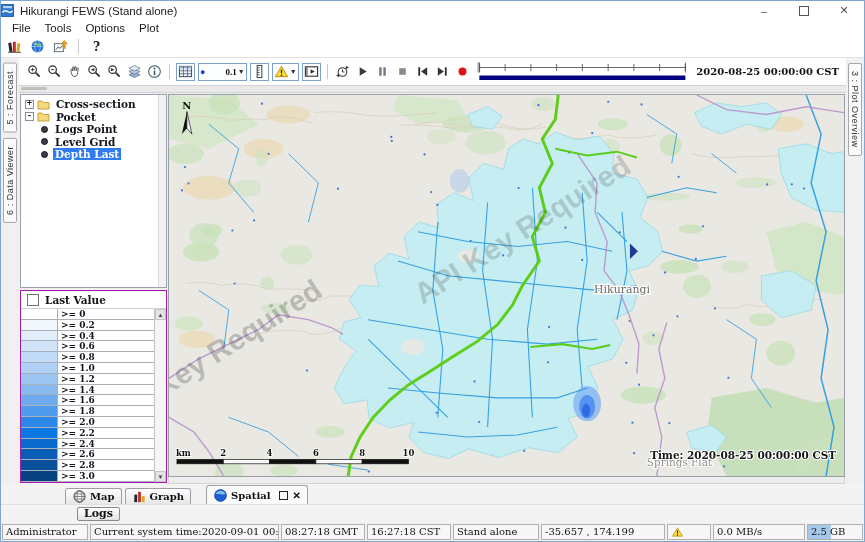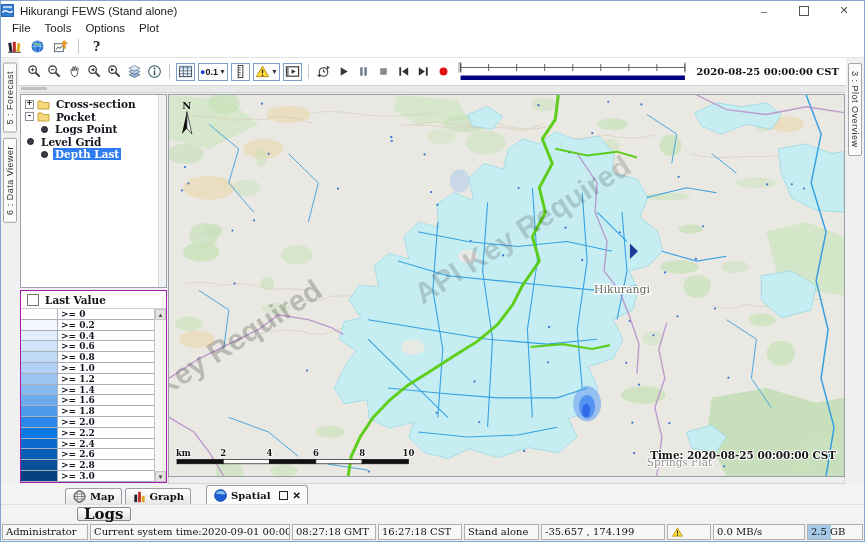--- a/index.html
+++ b/index.html
@@ -14,21 +14,21 @@
   
   .menubar{height:16px;flex:0 0 auto;display:flex;align-items:center;padding-left:4px;font-size:11.5px;color:#1c1c1c;background:#fff;}
   .menu-item{padding:1px 7px;}
   
   .toolbar{height:21px;flex:0 0 auto;display:flex;align-items:center;gap:6px;padding-left:5px;background:#fff;border-bottom:1px solid #e3e3e3;}
   .icon-btn{height:18px;min-width:17px;display:flex;align-items:center;justify-content:center;box-sizing:border-box;}
   .icon-btn.boxed{border:1px solid #7da0c8;background:#fdfeff;padding:0 1px;}
   .caret{font-size:7px;color:#333;margin-left:1px;}
   .tsep{width:1px;height:15px;background:#c9c9c9;margin:0 3px;flex:0 0 auto;}
   .decimal-dot{color:#1a3fd0;font-size:9px;font-weight:bold;}
-  .decimal-label{font-size:9px;font-weight:bold;color:#111;font-family:Liberation Sans, sans-serif;}
+  .decimal-label{font-size:9px;font-weight:bold;color:#111;font-family:Liberation Serif, serif;margin-left:20px;}
   
   .content{flex:1;display:flex;min-height:0;background:#f0f0f0;}
   .side-strip{width:18px;flex:0 0 auto;background:#f0f0f0;display:flex;flex-direction:column;align-items:center;padding-top:5px;gap:5px;}
   .v-tab{writing-mode:vertical-rl;font-size:9px;color:#333;background:#fbfbfb;border:1px solid #a6a6a6;border-radius:2px;padding:7px 1px;letter-spacing:.5px;}
   .side-strip.left .v-tab{transform:rotate(180deg);}
   .spatial-panel{flex:1;display:flex;flex-direction:column;min-width:0;background:#fff;}
   .sp-toolbar{height:27px;flex:0 0 auto;display:flex;align-items:center;gap:3px;padding:0 4px 0 7px;background:#fff;}
   .timeline{flex:1;height:20px;min-width:120px;margin:0 3px;}
   .timeline svg{width:100%;height:100%;}
   .sp-date{font-family:"DejaVu Serif",serif;font-size:10px;font-weight:600;color:#111;white-space:nowrap;padding:0 3px;}
@@ -63,25 +63,25 @@
   .map-view{flex:1;min-height:0;position:relative;border:1px solid #9aa0a8;background:#e9e8e2;}
   .map-view > svg{position:absolute;inset:0;width:100%;height:100%;}
   .map-hscroll{height:6px;flex:0 0 auto;background:#ededed;border:1px solid #d4d4d4;border-top:0;}
   
   .bottom-tabs{height:20px;flex:0 0 auto;display:flex;align-items:flex-end;gap:3px;padding-left:64px;background:#f3f3f3;}
   .btab{display:flex;align-items:center;gap:3px;height:15px;padding:0 6px;border:1px solid #9aa0a8;border-bottom:0;border-radius:3px 3px 0 0;background:linear-gradient(#fefefe,#e7e7e7);font-family:"DejaVu Serif",serif;font-size:10px;font-weight:600;color:#111;}
   .btab.active{height:18px;background:#fbfbfb;margin-left:12px;}
   .tab-max{width:7px;height:7px;border:1.5px solid #222;margin-left:5px;display:inline-block;}
   .tab-close{font-size:10px;font-weight:bold;margin-left:2px;}
   .logs-row{height:18px;flex:0 0 auto;background:#f3f3f3;display:flex;align-items:center;padding-left:76px;border-top:1px solid #e0e0e0;}
-  .logs-btn{height:14px;padding:0 6px;border:1px solid #8a8a8a;border-radius:2px;background:linear-gradient(#fff,#e3e3e3);font-family:"DejaVu Serif",serif;font-size:15px;font-weight:600;line-height:12px;color:#111;}
+  .logs-btn{height:14px;padding:0 6px;border:1px solid #8a8a8a;border-radius:2px;background:linear-gradient(#fff,#e3e3e3);font-family:"DejaVu Serif",serif;font-size:11px;font-weight:600;line-height:12px;color:#111;}
   
   .statusbar{height:18px;flex:0 0 auto;background:#f0f0f0;display:flex;gap:2px;padding:1px;box-sizing:border-box;}
   .status-cell{border:1px solid #b0b0b0;background:#f7f7f7;font-family:"DejaVu Serif",serif;font-size:10px;line-height:13px;padding:0 3px;white-space:nowrap;overflow:hidden;color:#111;box-sizing:border-box;}
-  .w-admin{width:86px;} .w-sys{flex:1;} .w-gmt{width:84px;} .w-cst{width:84px;} .w-mode{width:75px;}
+  .w-admin{width:86px;} .w-sys{flex:1;} .w-gmt{width:84px;} .w-cst{width:84px;} .w-mode{width:86px;}
   .w-coord{width:124px;} .w-warn{width:44px;display:flex;align-items:center;}
   .w-net{width:92px;} .w-mem{width:56px;background:linear-gradient(90deg,#a6c8e8 0 42%,#f7f7f7 42%);}
 </style>
 </head>
 <body>
 
 <div class="window">
 
   <div class="titlebar">
     <span style="display:flex;">
@@ -363,21 +363,21 @@
                     <svg width="13" height="11" viewBox="0 0 13 11">
                       <path d="M1,2 h4 l1.5,1.5 H12 V10 H1 Z" fill="#f5d87a" stroke="#caa23c"></path>
                     </svg>
                   </span>
                   <span class="tree-label">Pocket</span>
                 </div>
                 <div class="tree-row" style="padding-left: 18px;">
                   <span class="bullet"></span>
                   <span class="tree-label">Logs Point</span>
                 </div>
-                <div class="tree-row" style="padding-left: 4px;">
+                <div class="tree-row" style="padding-left: 18px;">
                   <span class="bullet"></span>
                   <span class="tree-label">Level Grid</span>
                 </div>
                 <div class="tree-row" style="padding-left: 18px;">
                   <span class="bullet"></span>
                   <span class="tree-label selected">Depth Last</span>
                 </div>
               </div>
             <div class="vscroll"></div>
           </div>

